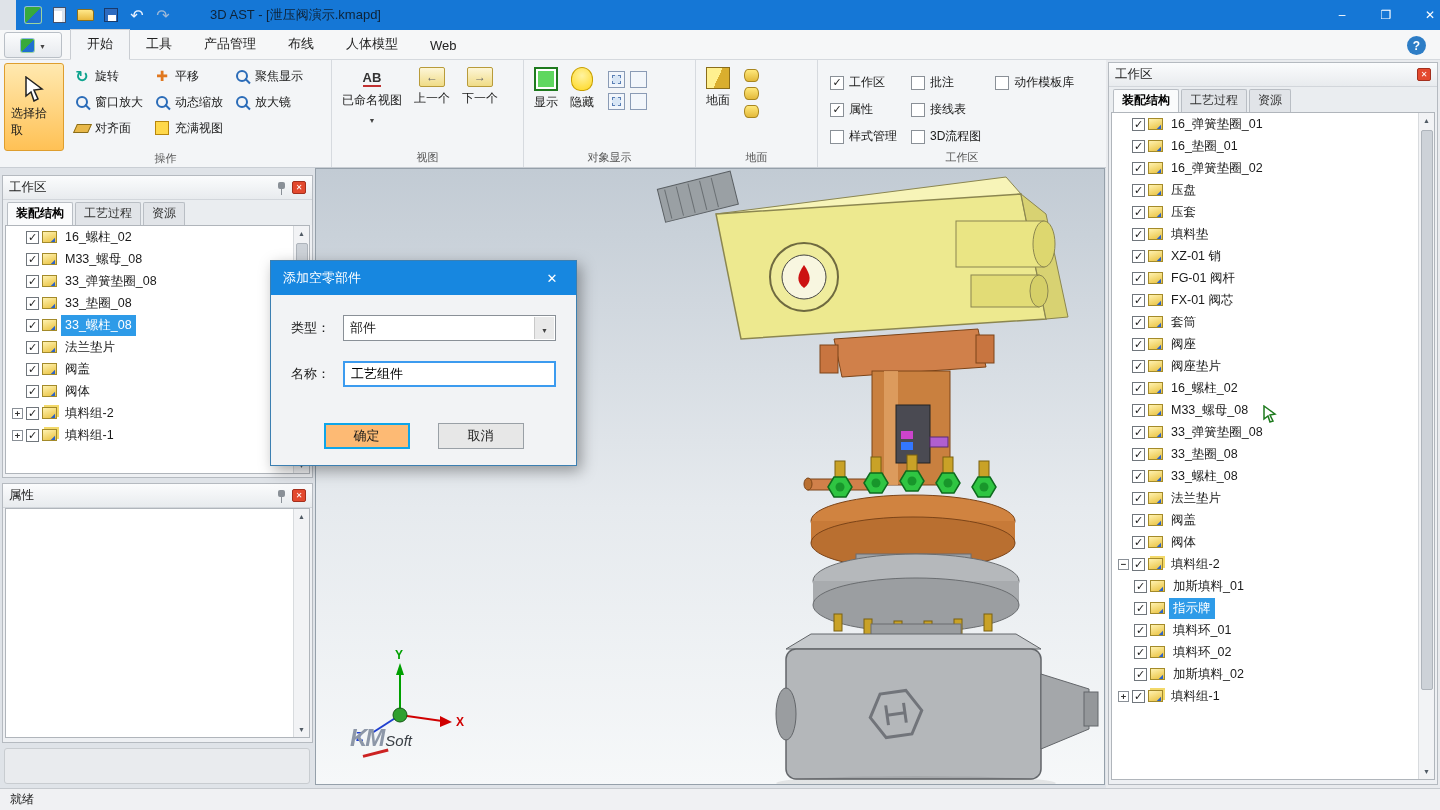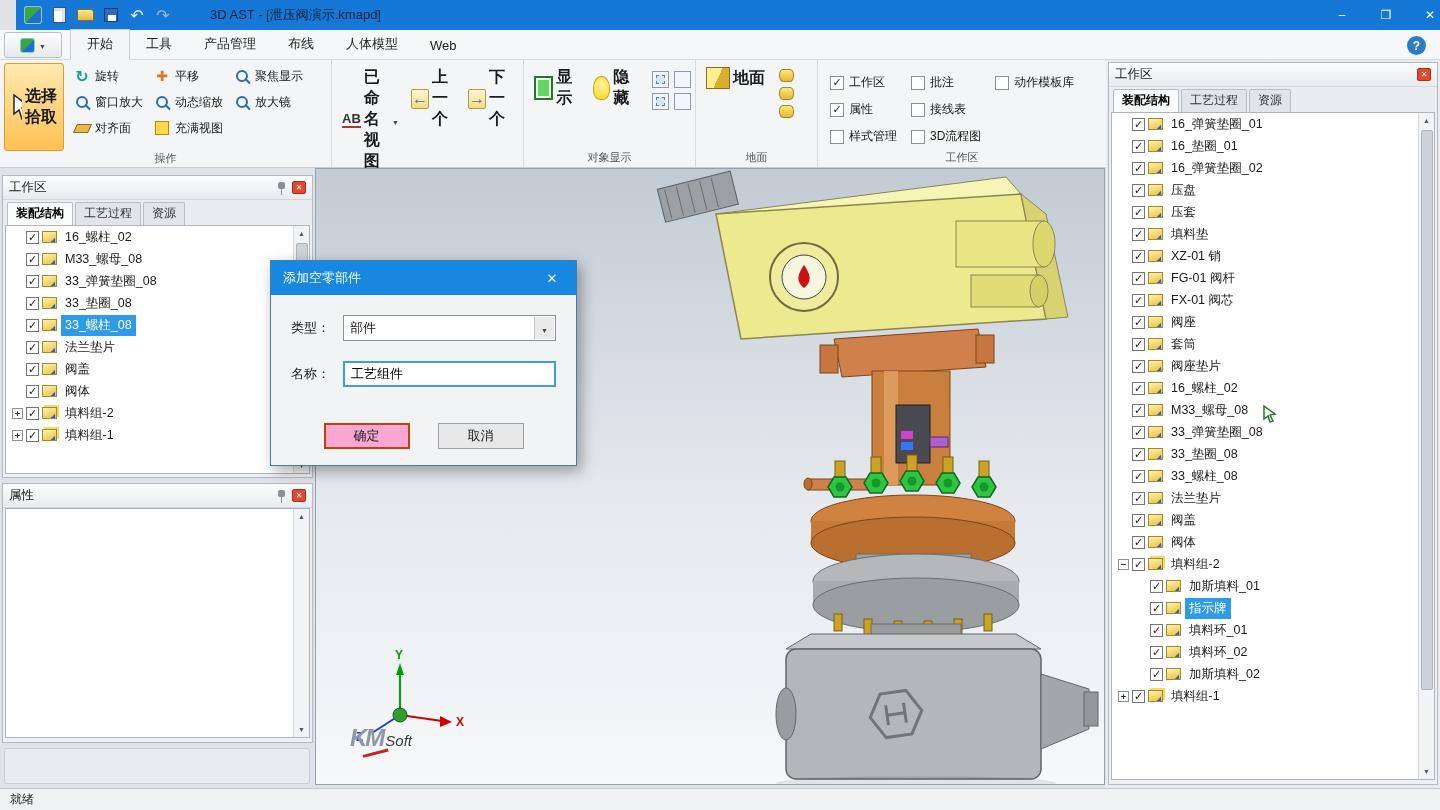--- a/index.html
+++ b/index.html
@@ -26,21 +26,21 @@
   .caret::after { content:"▼"; font-size:7px; color:#444; }
   .rtab { padding:5px 16px 6px; font-size:13px; color:#222; }
   .rtab.active { background:#F3F5F7; border:1px solid #C9CDD2; border-bottom:1px solid #F3F5F7; margin-bottom:-1px; }
   .help-btn { margin-left:auto; margin-right:14px; margin-bottom:4px; width:19px; height:19px; border-radius:50%; background:#2D7DC6; color:#fff; display:flex; align-items:center; justify-content:center; font-weight:bold; font-size:12px; }
 
   
   .ribbon { position:absolute; left:0; top:60px; width:1106px; height:108px; background:#F3F5F7; border-bottom:1px solid #C9CED4; display:flex; }
   .rgroup { height:100%; border-right:1px solid #D6DADF; display:flex; flex-direction:column; padding:3px 4px 0; }
   .rgroup-content { flex:1; display:flex; align-items:flex-start; }
   .rgroup-label { height:17px; text-align:center; font-size:11px; color:#555; }
-  .rbig { display:flex; flex-direction:row; align-items:center; justify-content:center; gap:3px; padding:4px 6px; font-size:16px;font-weight:bold; }
+  .rbig { display:flex; flex-direction:column; align-items:center; justify-content:center; gap:3px; padding:4px 6px; font-size:12px; }
   .rsmall { display:flex; align-items:center; gap:4px; height:26px; padding:0 5px; font-size:12px; white-space:nowrap; }
   .select-pick { width:60px; height:88px; background:linear-gradient(#FFE9B0,#FFC155); border:1px solid #DE9E2E; border-radius:3px; }
   .ops-grid { display:grid; grid-template-columns:repeat(3,auto); margin-left:4px; }
   .ric { display:inline-flex; width:18px; height:18px; align-items:center; justify-content:center; }
   .icon-rotate::after { content:"↻"; color:#0FA48F; font-size:16px; font-weight:bold; }
   .icon-pan::after { content:"✚"; color:#E07820; font-size:14px; font-weight:bold; }
   .mag { width:12px; height:12px; border:2px solid #2B6CB8; border-radius:50%; position:relative; }
   .mag::after { content:""; position:absolute; width:7px; height:2px; background:#2B6CB8; right:-5px; bottom:-2px; transform:rotate(45deg); }
   .icon-align { width:15px; height:9px; background:#E8B84A; border:1px solid #8a6d1a; transform:skewX(-24deg); }
   .icon-fit { width:14px; height:14px; background:#FFD84A; border:1px solid #B8860B; }
@@ -69,21 +69,21 @@
   .pin-icon { width:9px; height:14px; position:relative; }
   .pin-icon::before { content:""; position:absolute; top:1px; left:1px; width:7px; height:7px; background:#8a9097; border-radius:2px; }
   .pin-icon::after { content:""; position:absolute; top:8px; left:4px; width:1px; height:6px; background:#8a9097; }
   .x-close { width:14px; height:13px; background:#E3492E; border:1px solid #A32F1d; border-radius:2px; color:#fff; font-size:8px; line-height:11px; text-align:center; }
   .x-close::after { content:"✕"; }
   .panel-tabs { display:flex; padding:2px 4px 0; gap:2px; background:#EAEDF0; }
   .ptab { padding:2px 8px 3px; border:1px solid #B9BEC4; border-bottom:none; background:#E1E4E8; font-size:12px; color:#333; border-radius:2px 2px 0 0; }
   .ptab.active { background:#FAFBFC; font-weight:bold; color:#000; }
   .tree-wrap { position:relative; background:#fff; border:1px solid #B0B5BB; margin:0 2px 2px; overflow:hidden; }
   .titem { display:flex; align-items:center; height:22px; padding-left:6px; white-space:nowrap; font-size:12.5px; }
-  .titem.indent { padding-left:24px; }
+  .titem.indent { padding-left:8px; }
   .exp { width:11px; height:11px; min-width:11px; border:1px solid #8A9097; background:#fff; font:bold 9px/9px "DejaVu Sans Mono",monospace; text-align:center; color:#333; margin-right:3px; }
   .exp.hidden { visibility:hidden; }
   .cb { width:13px; height:13px; min-width:13px; border:1px solid #70767C; background:#fff; margin-right:3px; position:relative; }
   .cb::after { content:"✓"; position:absolute; left:1px; top:-1px; font-size:11px; color:#1a1a1a; }
   .pi { width:15px; height:12px; min-width:15px; background:linear-gradient(160deg,#FFF2B0,#E9C13E); border:1px solid #A38A2A; margin-right:4px; position:relative; }
   .pi::after { content:""; position:absolute; right:-2px; bottom:-3px; border:3px solid transparent; border-top-color:#2C62C8; transform:rotate(-45deg); }
   .titem.group .pi { box-shadow:2px -2px 0 0 #F3D96A; }
   .lbl { padding:2px 4px; }
   .titem.selected .lbl { background:#2E9BE8; color:#fff; }
   .vscroll { position:absolute; top:0; right:0; bottom:0; width:16px; background:#F2F3F5; border-left:1px solid #D8DBDE; display:flex; flex-direction:column; align-items:center; }
@@ -106,21 +106,21 @@
   .dialog { position:absolute; left:270px; top:260px; width:307px; height:206px; background:#F2F3F5; border:1px solid #3C7FB1; box-shadow:4px 5px 14px rgba(0,0,0,.35); z-index:50; }
   .dialog-title { height:34px; background:#1787E0; color:#fff; display:flex; align-items:center; padding:0 12px; font-size:13px; }
   .dialog-x { margin-left:auto; color:#fff; font-size:13px; width:24px; text-align:center; }
   .drow { display:flex; align-items:center; margin:20px 20px 0; }
   .dlabel { width:52px; font-size:13px; }
   .dinput { flex:1; height:26px; border:2px solid #3C9BEF; background:#fff; font:13px "Liberation Sans",sans-serif; padding:0 6px; outline:none; }
   .dselect { flex:1; height:26px; border:1px solid #8A9097; background:#fff; display:flex; align-items:center; padding-left:6px; font-size:13px; position:relative; }
   .dselect .dd { position:absolute; right:1px; top:1px; bottom:1px; width:20px; background:#E9E9E9; border-left:1px solid #C9C9C9; display:flex; align-items:center; justify-content:center; }
   .dbtns { display:flex; justify-content:center; gap:28px; margin-top:36px; }
   .dbtn { width:86px; height:26px; display:flex; align-items:center; justify-content:center; font-size:13px; background:#E7E7E7; border:1px solid #9AA0A6; }
-  .dbtn.primary { border:2px solid #c2410c; background:#f9a8d4; }
+  .dbtn.primary { border:2px solid #0ea5e9; background:#fdba74; }
 
   
   .right-zone { position:absolute; left:1106px; top:60px; width:334px; height:728px; background:#E9EBEE; }
   .statusbar { position:absolute; left:0; top:788px; width:1440px; height:22px; background:#F0F1F3; border-top:1px solid #C5C9CE; display:flex; align-items:center; padding:0 10px; font-size:12px; }
   .tree-cursor { position:absolute; }
 </style>
 </head>
 <body>
 
 <div class="titlebar">
@@ -606,27 +606,27 @@
           <div class="titem">
             <span class="exp hidden"></span>
             <span class="cb"></span>
             <span class="pi"></span>
             <span class="lbl">FX-01 阀芯</span>
           </div>
           <div class="titem">
             <span class="exp hidden"></span>
             <span class="cb"></span>
             <span class="pi"></span>
+            <span class="lbl">套筒</span>
+          </div>
+          <div class="titem">
+            <span class="exp hidden"></span>
+            <span class="cb"></span>
+            <span class="pi"></span>
             <span class="lbl">阀座</span>
-          </div>
-          <div class="titem">
-            <span class="exp hidden"></span>
-            <span class="cb"></span>
-            <span class="pi"></span>
-            <span class="lbl">套筒</span>
           </div>
           <div class="titem">
             <span class="exp hidden"></span>
             <span class="cb"></span>
             <span class="pi"></span>
             <span class="lbl">阀座垫片</span>
           </div>
           <div class="titem">
             <span class="exp hidden"></span>
             <span class="cb"></span>

